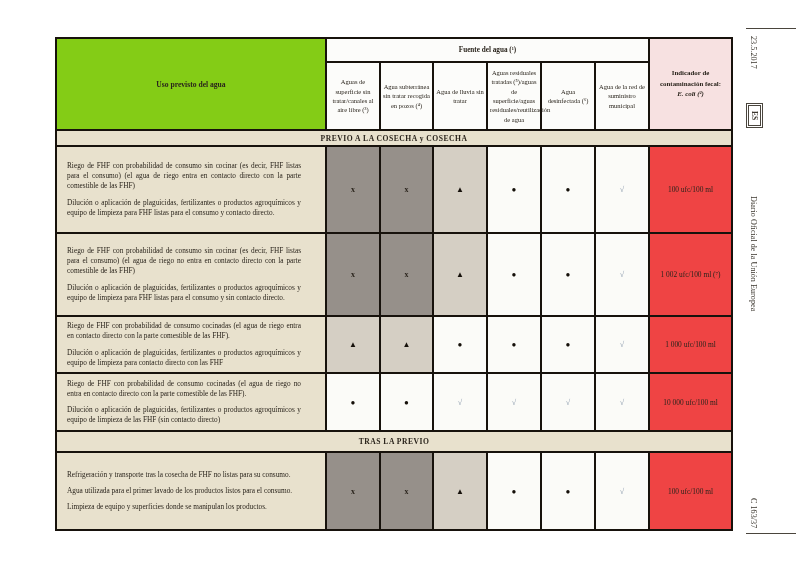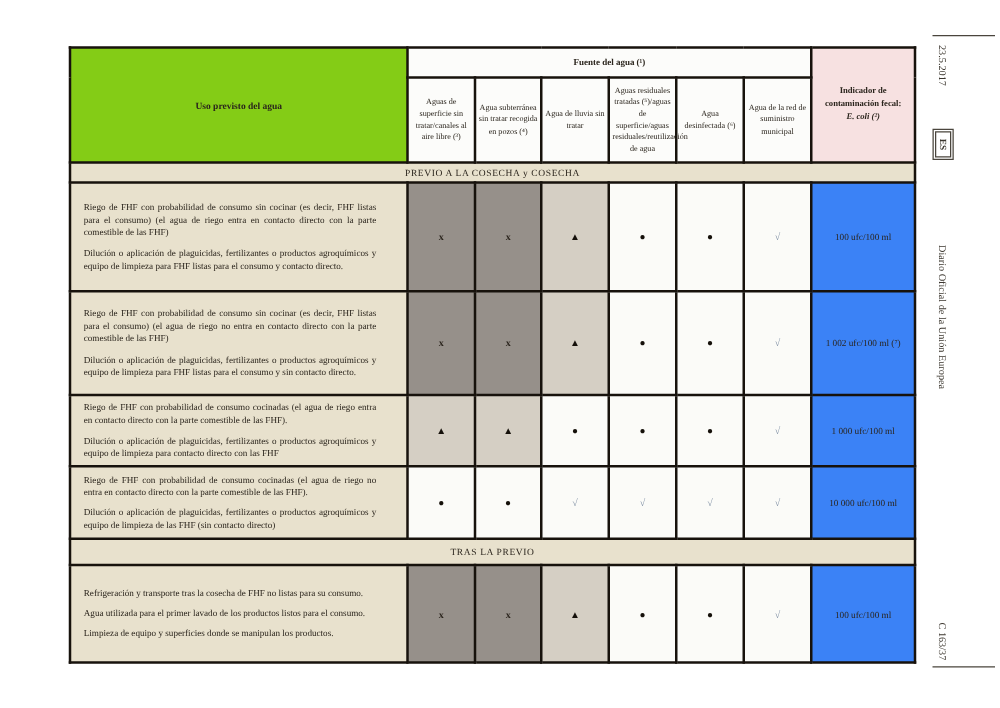--- a/index.html
+++ b/index.html
@@ -40,40 +40,40 @@
     text-align:center; padding:2px 2px; height:68px;
   }
   .ind-h {
     background:#f7e1e1;
     font-weight:bold; font-size:6.9px; line-height:1.55;
     text-align:center; padding:2px 4px;
   }
   .ind-h .em { display:block; font-style:italic; }
   tr.section-row td {
     background:#e8e1cd;
-    font-weight:normal; font-size:7.6px; letter-spacing:0.5px;
+    font-weight:bold; font-size:7.6px; letter-spacing:0.5px;
     text-align:center; padding:2px 0;
   }
   td.use {
     background:#e8e1cd;
     font-size:7.3px; line-height:1.38;
     text-align:justify;
     padding:4px 24px 4px 10px;
   }
   td.use p + p { margin-top:6px; }
   td.sym { text-align:center; font-size:8px; }
   .bg-dark  { background:#96908a; }
   .bg-taupe { background:#d5cfc4; }
   .bg-white { background:#fbfbf8; }
   .s-x   { font-weight:bold; font-size:8px; }
   .s-tri { font-size:9px; color:#15100a; }
   .s-dot { font-size:8px; color:#15100a; }
   .s-chk { font-size:9.5px; color:#8292a6; }
   td.ind {
-    background:#3b82f6;
+    background:#ef4444;
     font-size:7.4px; text-align:center; padding:0 2px;
   }
   tr.hr1 { height:20px; }
   tr.hr2 { height:68px; }
   tr.sec1 { height:16px; }
   tr.r1 { height:87px; }
   tr.r2 { height:83px; }
   tr.r3 { height:57px; }
   tr.r4 { height:58px; }
   tr.sec2 { height:21px; }

